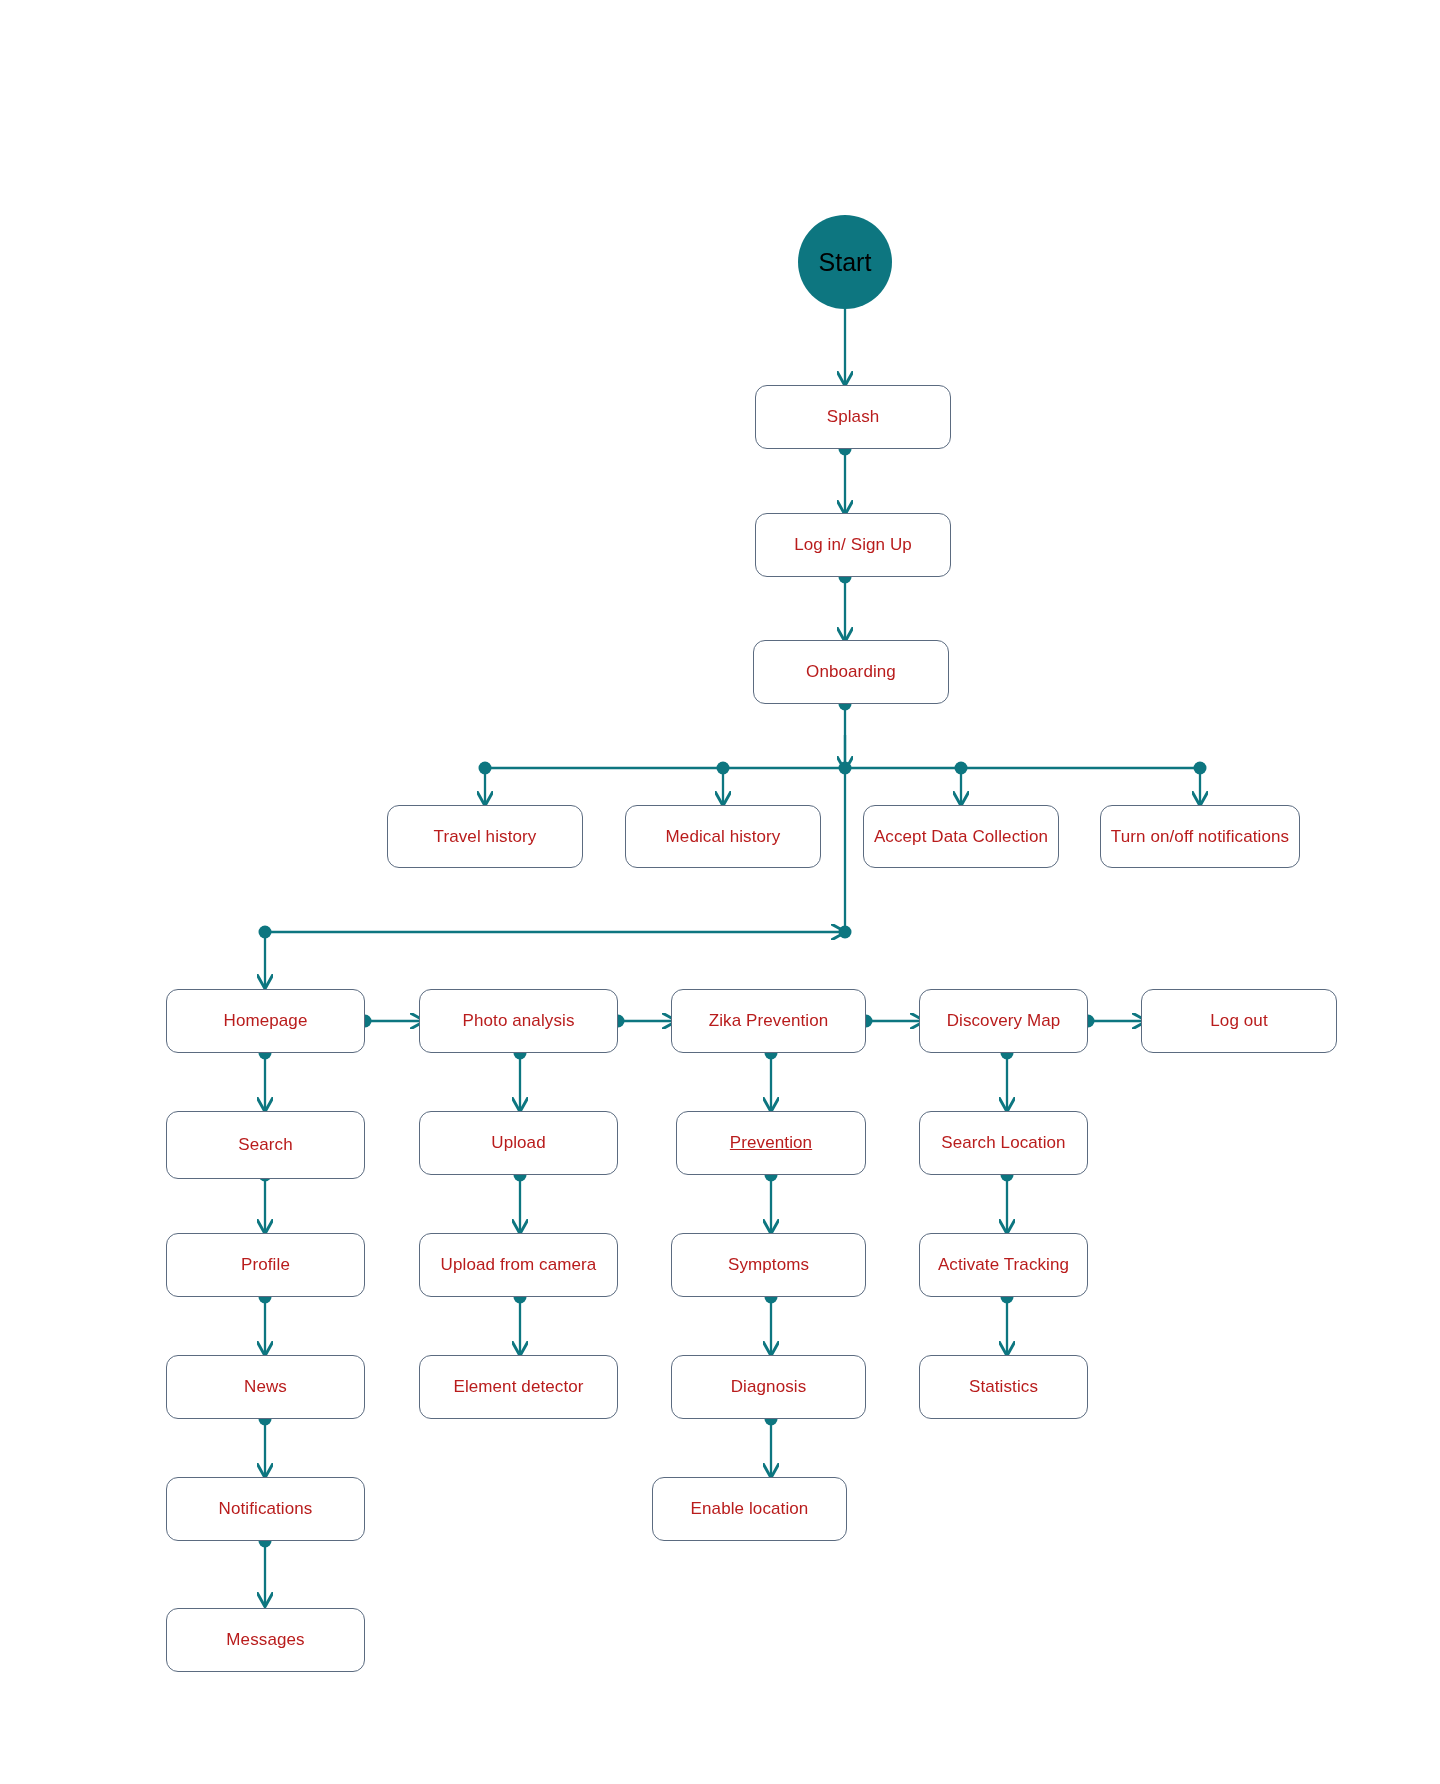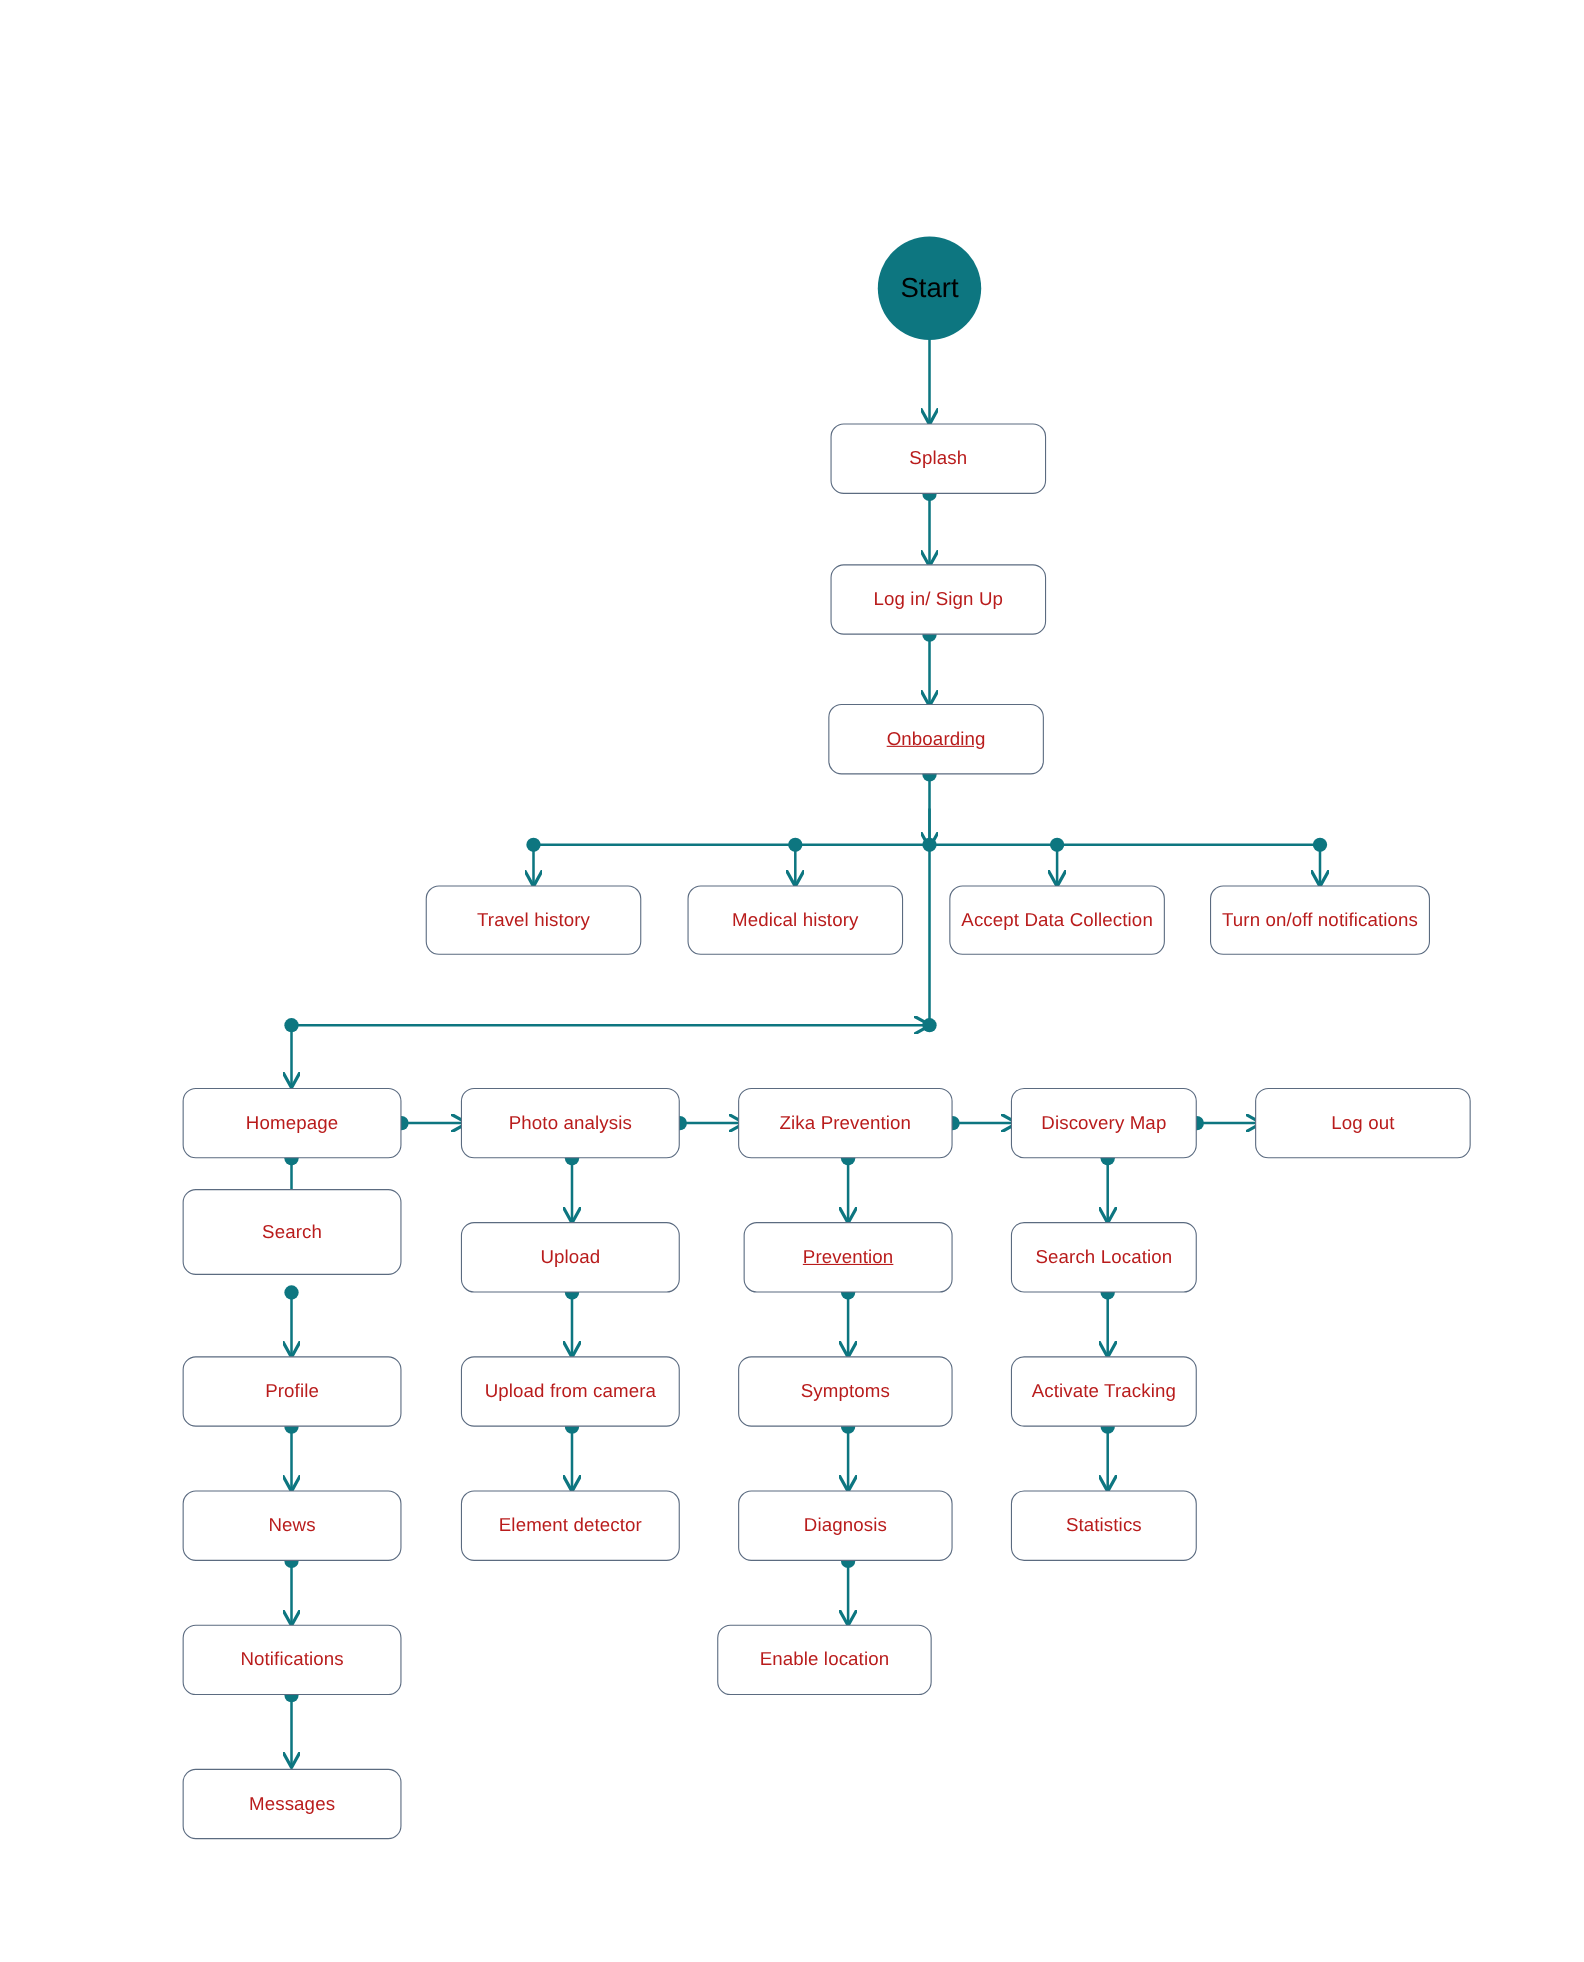--- a/index.html
+++ b/index.html
@@ -149,21 +149,21 @@
   </div>
 
   <div class="node" style="left:755px; top:385px; width:196px; height:64px;">
     <span>Splash</span>
   </div>
 
   <div class="node" style="left:755px; top:513px; width:196px; height:64px;">
     <span>Log in/ Sign Up</span>
   </div>
 
-  <div class="node" style="left:753px; top:640px; width:196px; height:64px;text-decoration:underline;">
+  <div class="node" style="left:753px; top:640px; width:196px; height:64px;">
     <span>Onboarding</span>
   </div>
 
   <div class="node" style="left:387px; top:805px; width:196px; height:63px;">
     <span>Travel history</span>
   </div>
 
   <div class="node" style="left:625px; top:805px; width:196px; height:63px;">
     <span>Medical history</span>
   </div>
@@ -189,21 +189,21 @@
   </div>
 
   <div class="node" style="left:919px; top:989px; width:169px; height:64px;">
     <span>Discovery Map</span>
   </div>
 
   <div class="node" style="left:1141px; top:989px; width:196px; height:64px;">
     <span>Log out</span>
   </div>
 
-  <div class="node" style="left:166px; top:1081px; width:199px; height:78px;">
+  <div class="node" style="left:166px; top:1111px; width:199px; height:68px;">
     <span>Search</span>
   </div>
 
   <div class="node" style="left:166px; top:1233px; width:199px; height:64px;">
     <span>Profile</span>
   </div>
 
   <div class="node" style="left:166px; top:1355px; width:199px; height:64px;">
     <span>News</span>
   </div>

